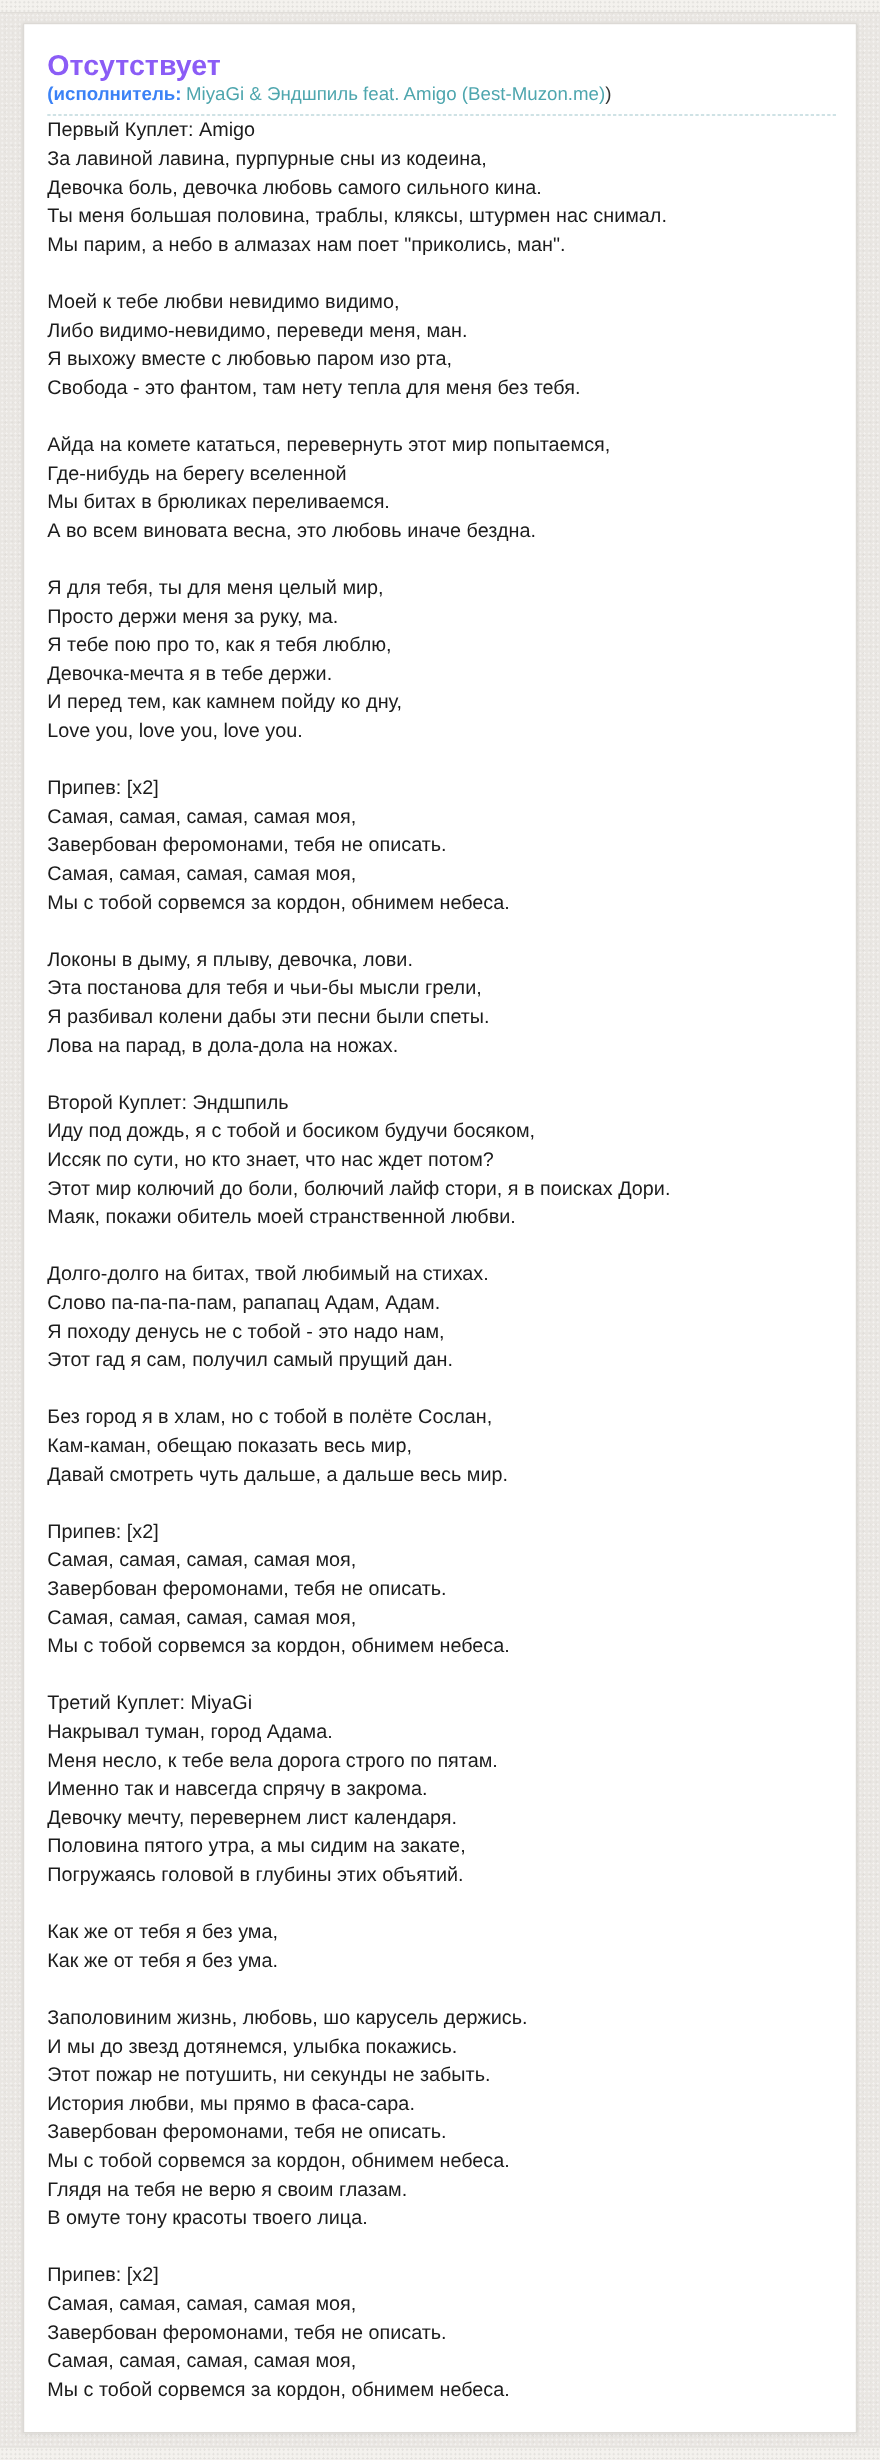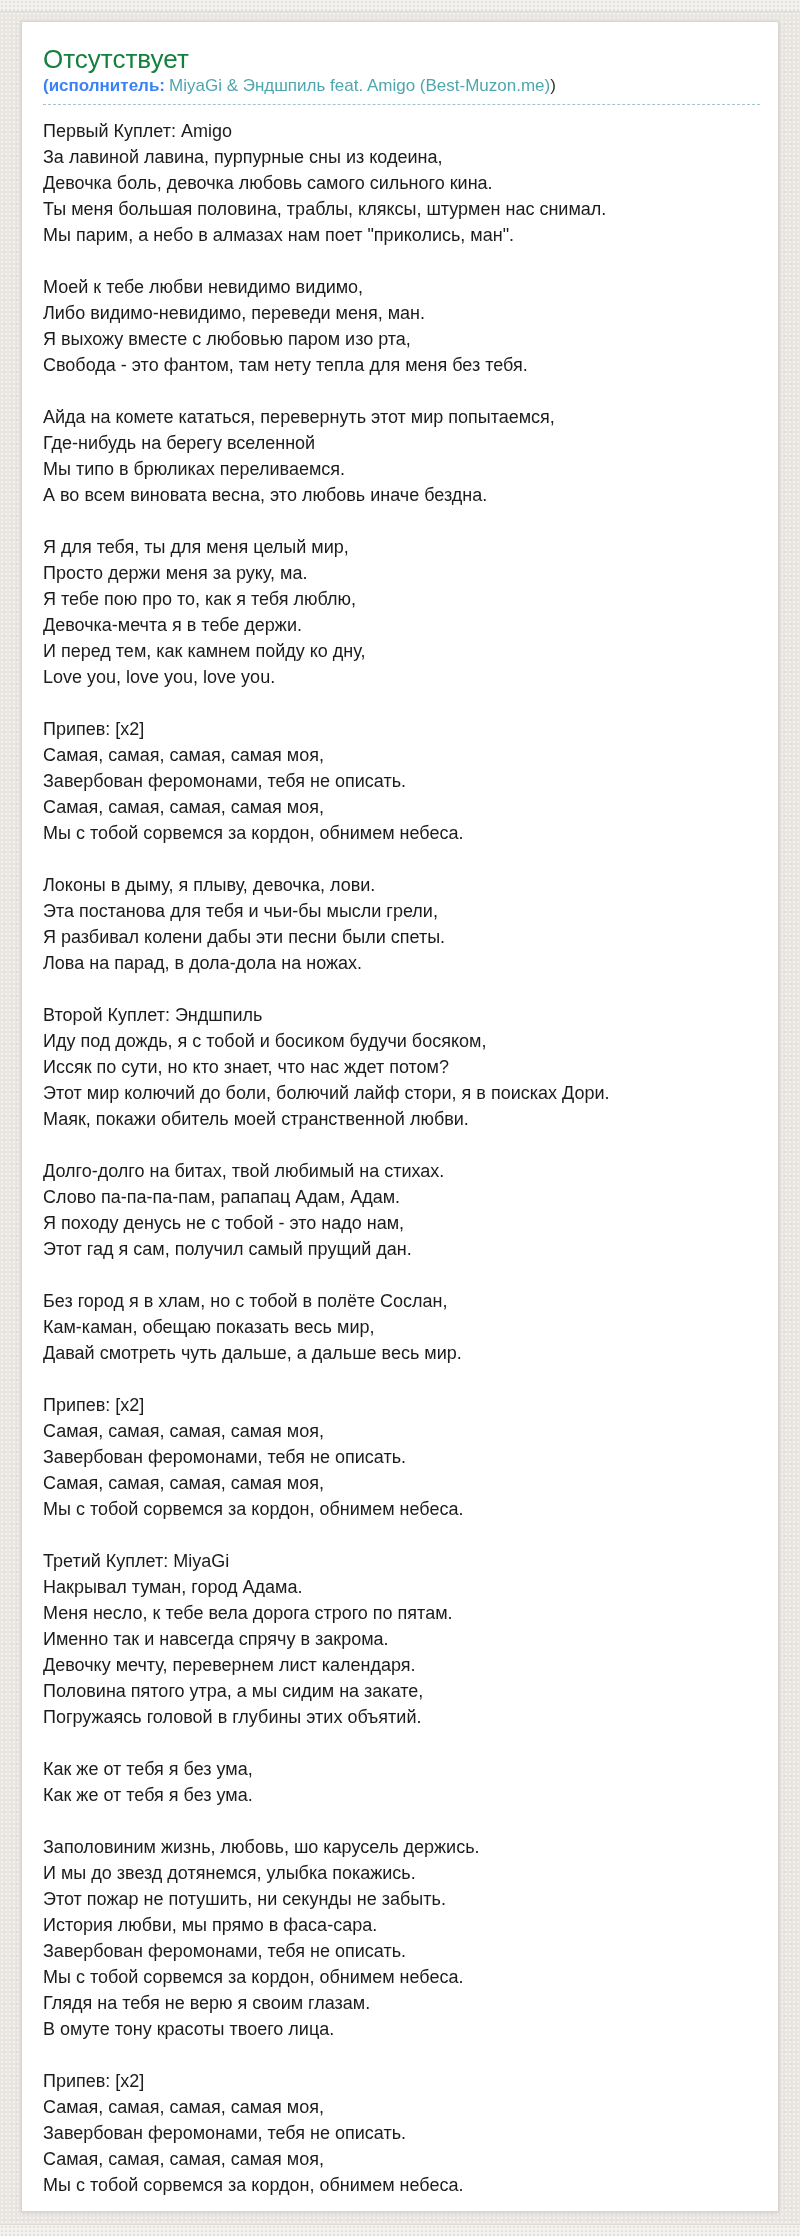--- a/index.html
+++ b/index.html
@@ -43,61 +43,60 @@
     overflow: hidden;
   }
   .song-header {
     border-bottom: 1px dashed #9fc6cc;
     padding-bottom: 8px;
   }
   .song-title {
     margin: 0;
     font-size: 26px;
     line-height: 28px;
-    font-weight: normal;
-    color: #15803d;
+    font-weight: bold;
+    color: #8b5cf6;
   }
   .artist-line {
     margin: 2px 0 0 0;
     font-size: 17px;
     line-height: 21px;
     color: #333333;
   }
   .artist-label { font-weight: bold; color: #3b82f6; }
   .artist-link {
     color: #4ea6ae;
     text-decoration: none;
     margin-left: 4px;
     cursor: pointer;
     text-align: center;
   }
   .artist-suffix { color: #333333; font-weight: normal; }
   .lyrics {
-    margin-top: 13px;
     font-size: 18px;
     line-height: 26px;
     color: #1b1b1b;
   }
   .stanza { margin: 0 0 26px 0; }
 </style>
 </head>
 <body>
 
 <div class="edge-strip top"></div>
 
 <div class="card">
   <div class="song-header">
     <h1 class="song-title">Отсутствует</h1>
     <p class="artist-line"><span class="artist-label">(исполнитель:</span><a class="artist-link">MiyaGi &amp; Эндшпиль feat. Amigo (Best-Muzon.me)</a><span class="artist-suffix">)</span></p>
   </div>
 
   <div class="lyrics">
       <p class="stanza"><span>Первый Куплет: Amigo</span><br><span>За лавиной лавина, пурпурные сны из кодеина,</span><br><span>Девочка боль, девочка любовь самого сильного кина.</span><br><span>Ты меня большая половина, траблы, кляксы, штурмен нас снимал.</span><br><span>Мы парим, а небо в алмазах нам поет "приколись, ман".</span></p>
       <p class="stanza"><span>Моей к тебе любви невидимо видимо,</span><br><span>Либо видимо-невидимо, переведи меня, ман.</span><br><span>Я выхожу вместе с любовью паром изо рта,</span><br><span>Свобода - это фантом, там нету тепла для меня без тебя.</span></p>
-      <p class="stanza"><span>Айда на комете кататься, перевернуть этот мир попытаемся,</span><br><span>Где-нибудь на берегу вселенной</span><br><span>Мы типо в брюликах переливаемся.</span><br><span>А во всем виновата весна, это любовь иначе бездна.</span></p>
+      <p class="stanza"><span>Айда на комете кататься, перевернуть этот мир попытаемся,</span><br><span>Где-нибудь на берегу вселенной</span><br><span>Мы битах в брюликах переливаемся.</span><br><span>А во всем виновата весна, это любовь иначе бездна.</span></p>
       <p class="stanza"><span>Я для тебя, ты для меня целый мир,</span><br><span>Просто держи меня за руку, ма.</span><br><span>Я тебе пою про то, как я тебя люблю,</span><br><span>Девочка-мечта я в тебе держи.</span><br><span>И перед тем, как камнем пойду ко дну,</span><br><span>Love you, love you, love you.</span></p>
       <p class="stanza"><span>Припев: [x2]</span><br><span>Самая, самая, самая, самая моя,</span><br><span>Завербован феромонами, тебя не описать.</span><br><span>Самая, самая, самая, самая моя,</span><br><span>Мы с тобой сорвемся за кордон, обнимем небеса.</span></p>
       <p class="stanza"><span>Локоны в дыму, я плыву, девочка, лови.</span><br><span>Эта постанова для тебя и чьи-бы мысли грели,</span><br><span>Я разбивал колени дабы эти песни были спеты.</span><br><span>Лова на парад, в дола-дола на ножах.</span></p>
       <p class="stanza"><span>Второй Куплет: Эндшпиль</span><br><span>Иду под дождь, я с тобой и босиком будучи босяком,</span><br><span>Иссяк по сути, но кто знает, что нас ждет потом?</span><br><span>Этот мир колючий до боли, болючий лайф стори, я в поисках Дори.</span><br><span>Маяк, покажи обитель моей странственной любви.</span></p>
       <p class="stanza"><span>Долго-долго на битах, твой любимый на стихах.</span><br><span>Слово па-па-па-пам, рапапац Адам, Адам.</span><br><span>Я походу денусь не с тобой - это надо нам,</span><br><span>Этот гад я сам, получил самый прущий дан.</span></p>
       <p class="stanza"><span>Без город я в хлам, но с тобой в полёте Сослан,</span><br><span>Кам-каман, обещаю показать весь мир,</span><br><span>Давай смотреть чуть дальше, а дальше весь мир.</span></p>
       <p class="stanza"><span>Припев: [x2]</span><br><span>Самая, самая, самая, самая моя,</span><br><span>Завербован феромонами, тебя не описать.</span><br><span>Самая, самая, самая, самая моя,</span><br><span>Мы с тобой сорвемся за кордон, обнимем небеса.</span></p>
       <p class="stanza"><span>Третий Куплет: MiyaGi</span><br><span>Накрывал туман, город Адама.</span><br><span>Меня несло, к тебе вела дорога строго по пятам.</span><br><span>Именно так и навсегда спрячу в закрома.</span><br><span>Девочку мечту, перевернем лист календаря.</span><br><span>Половина пятого утра, а мы сидим на закате,</span><br><span>Погружаясь головой в глубины этих объятий.</span></p>
       <p class="stanza"><span>Как же от тебя я без ума,</span><br><span>Как же от тебя я без ума.</span></p>
       <p class="stanza"><span>Заполовиним жизнь, любовь, шо карусель держись.</span><br><span>И мы до звезд дотянемся, улыбка покажись.</span><br><span>Этот пожар не потушить, ни секунды не забыть.</span><br><span>История любви, мы прямо в фаса-сара.</span><br><span>Завербован феромонами, тебя не описать.</span><br><span>Мы с тобой сорвемся за кордон, обнимем небеса.</span><br><span>Глядя на тебя не верю я своим глазам.</span><br><span>В омуте тону красоты твоего лица.</span></p>

